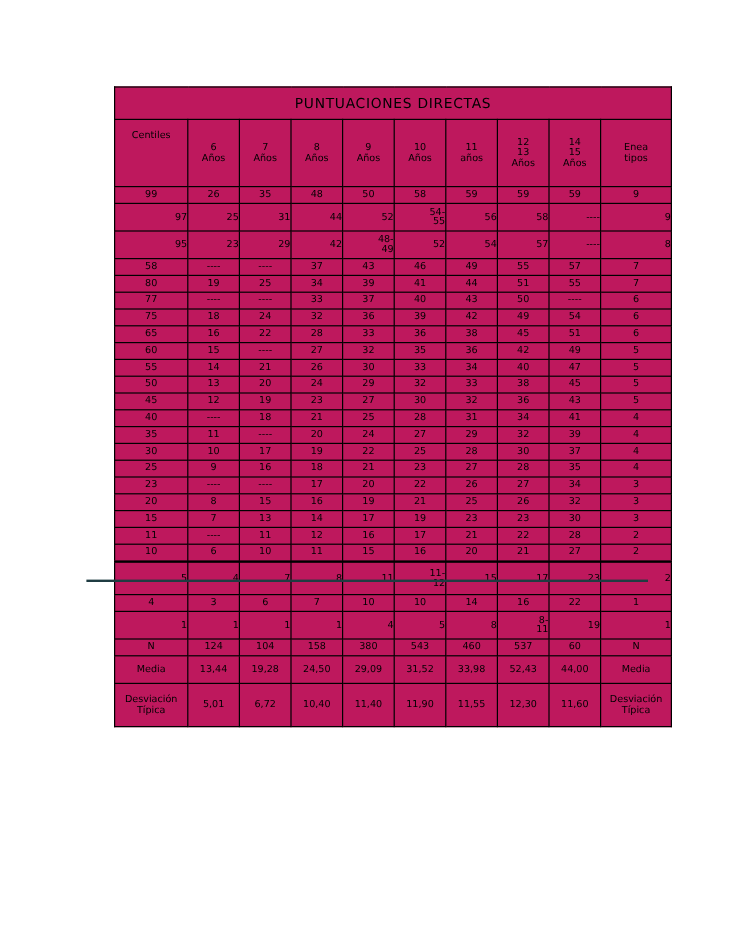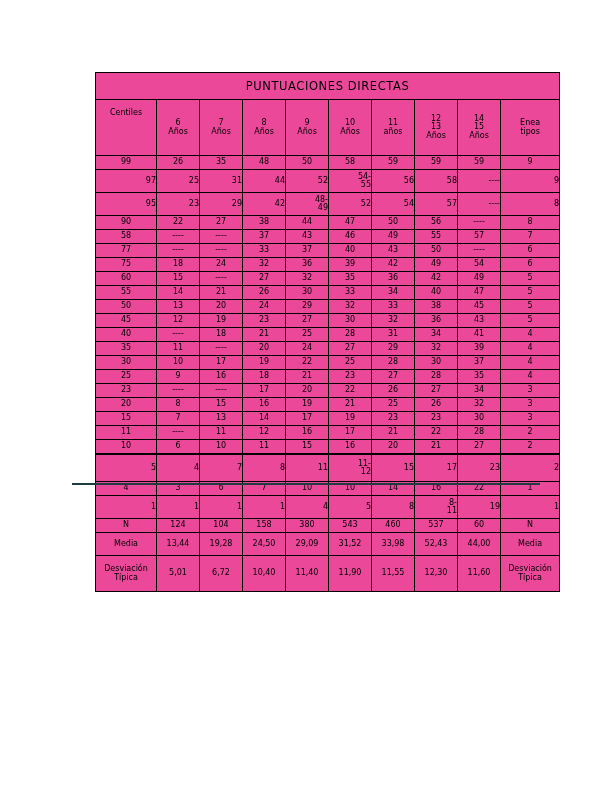--- a/index.html
+++ b/index.html
@@ -39,21 +39,21 @@
     position: absolute;
     left: 95px;
     top: 72px;
     width: 425px;
   }
 
   table.pd {
     border-collapse: collapse;
     table-layout: fixed;
     width: 425px;
-    background: #ec4899;
+    background: #be185d;
   }
 
   table.pd td, table.pd th {
     border: 1px solid #000000;
     text-align: center;
     vertical-align: middle;
     color: #000000;
     font-weight: normal;
     padding: 0;
     line-height: 1.05;
@@ -222,41 +222,41 @@
               <div>48-</div>
               <div>49</div>
             </td>
             <td>52</td>
             <td>54</td>
             <td>57</td>
             <td>----</td>
             <td>8</td>
           </tr>
           <tr class="data">
-            <td>90</td>
-            <td>22</td>
-            <td>27</td>
-            <td>38</td>
-            <td>44</td>
-            <td>47</td>
-            <td>50</td>
-            <td>56</td>
-            <td>----</td>
-            <td>8</td>
-          </tr>
-          <tr class="data">
             <td>58</td>
             <td>----</td>
             <td>----</td>
             <td>37</td>
             <td>43</td>
             <td>46</td>
             <td>49</td>
             <td>55</td>
             <td>57</td>
+            <td>7</td>
+          </tr>
+          <tr class="data">
+            <td>80</td>
+            <td>19</td>
+            <td>25</td>
+            <td>34</td>
+            <td>39</td>
+            <td>41</td>
+            <td>44</td>
+            <td>51</td>
+            <td>55</td>
             <td>7</td>
           </tr>
           <tr class="data">
             <td>77</td>
             <td class="ghost">----</td>
             <td class="ghost">----</td>
             <td>33</td>
             <td>37</td>
             <td>40</td>
             <td>43</td>
@@ -267,20 +267,32 @@
           <tr class="data">
             <td>75</td>
             <td>18</td>
             <td>24</td>
             <td>32</td>
             <td>36</td>
             <td>39</td>
             <td>42</td>
             <td>49</td>
             <td>54</td>
+            <td>6</td>
+          </tr>
+          <tr class="data">
+            <td>65</td>
+            <td>16</td>
+            <td>22</td>
+            <td>28</td>
+            <td>33</td>
+            <td>36</td>
+            <td>38</td>
+            <td>45</td>
+            <td>51</td>
             <td>6</td>
           </tr>
           <tr class="data">
             <td>60</td>
             <td>15</td>
             <td class="ghost">----</td>
             <td>27</td>
             <td>32</td>
             <td>35</td>
             <td>36</td>

